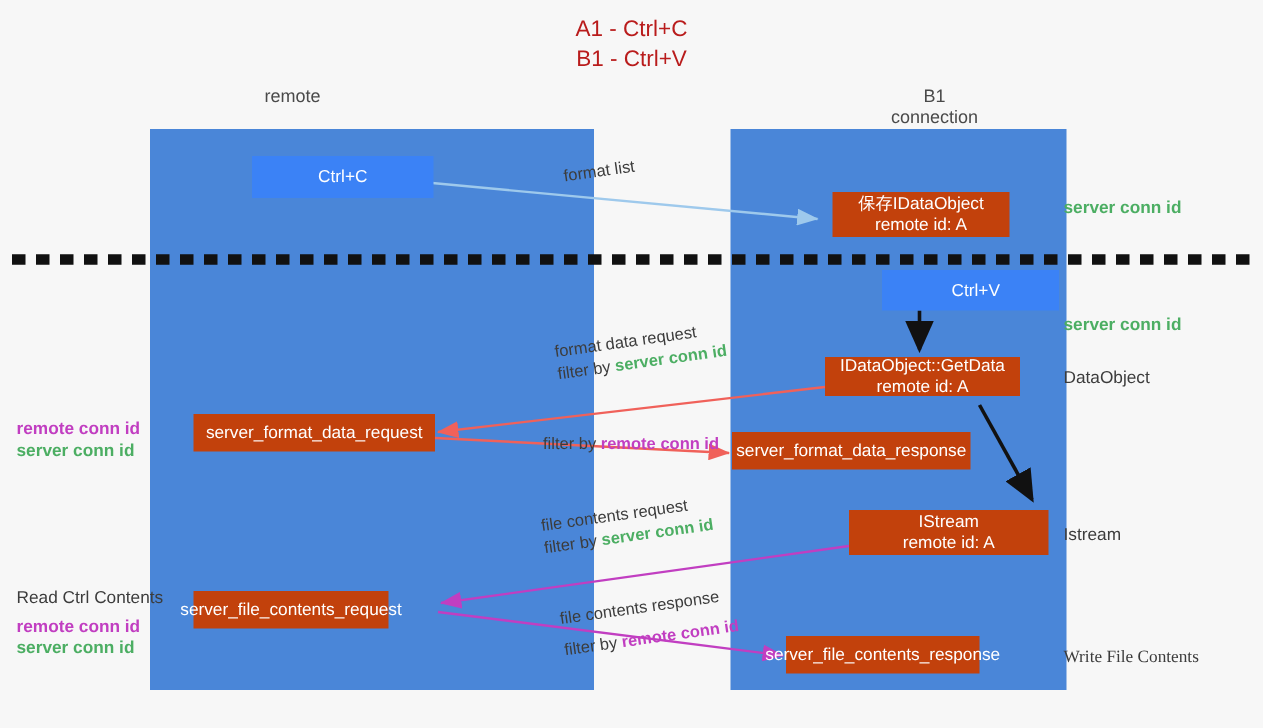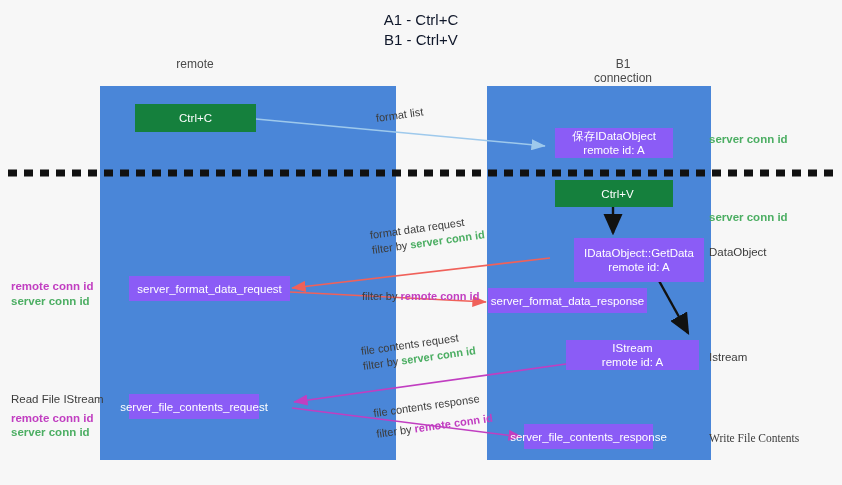--- a/index.html
+++ b/index.html
@@ -23,21 +23,21 @@
   }
   .abs { position: absolute; }
 
   
   #title {
     left: 0; top: 10px;
     width: 842px;
     text-align: center;
     font-size: 15px;
     line-height: 20px;
-    color: #0f172a;
+    color: #b91c1c;
   }
 
   
   .lane-header {
     text-align: center;
     font-size: 12px;
     line-height: 14px;
     color: #4a4a4a;
   }
   #lane-header-a1 { left: 120px; top: 57px; width: 150px; }
@@ -64,22 +64,22 @@
     display: flex;
     flex-direction: column;
     align-items: center;
     justify-content: center;
     text-align: center;
     color: #ffffff;
     font-size: 11.5px;
     line-height: 14px;
     padding: 2px 6px;
   }
-  .node.green { background: #15803d; }
-  .node.orange { background: #8b5cf6; }
+  .node.green { background: #3b82f6; margin-left: 33px; }
+  .node.orange { background: #c2410c; }
   .node .sub { font-size: 11.5px; line-height: 14px; }
 
   
   .side-label {
     font-size: 11.5px;
     line-height: 15px;
   }
   .green-txt { color: #4cae63; font-weight: bold; }
   .magenta-txt { color: #c13ec1; font-weight: bold; }
   .plain-txt { color: #3c3c3c; text-align: right; }
@@ -155,21 +155,21 @@
 
   <div class="abs node orange" style="left:555px; top:128px; width:118px; height:30px;">
     <span>保存IDataObject</span>
     <span class="sub">remote id: A</span>
   </div>
 
   <div class="abs node green" style="left:555px; top:180px; width:118px; height:27px;padding-left:13px;">
     <span>Ctrl+V</span>
   </div>
 
-  <div class="abs node orange" style="left:550px; top:238px; width:130px; height:44px;margin-left:24px;">
+  <div class="abs node orange" style="left:550px; top:238px; width:130px; height:26px;">
     <span>IDataObject::GetData</span>
     <span class="sub">remote id: A</span>
   </div>
 
   <div class="abs node orange" style="left:488px; top:288px; width:159px; height:25px;">
     <span>server_format_data_response</span>
   </div>
 
   <div class="abs node orange" style="left:129px; top:276px; width:161px; height:25px;">
     <span>server_format_data_request</span>
@@ -194,21 +194,21 @@
 
   <div class="abs side-label plain-txt" style="left:709px; top:245px;">DataObject</div>
 
   <div class="abs side-label plain-txt" style="left:709px; top:350px;">Istream</div>
 
   <div class="abs side-label plain-txt" style="left:709px; top:431px;font-family:Liberation Serif, serif;">Write File Contents</div>
 
   <div class="abs side-label magenta-txt" style="left:11px; top:279px;">remote conn id</div>
   <div class="abs side-label green-txt" style="left:11px; top:294px;">server conn id</div>
 
-  <div class="abs side-label plain-txt" style="left:11px; top:392px;">Read File IStream</div>
+  <div class="abs side-label plain-txt" style="left:11px; top:392px;">Read Ctrl Contents</div>
   <div class="abs side-label magenta-txt" style="left:11px; top:411px;">remote conn id</div>
   <div class="abs side-label green-txt" style="left:11px; top:425px;">server conn id</div>
 
   <div class="abs edge-label rot-up" style="left:376px; top:111px;">
     <div>format list</div>
   </div>
 
   <div class="abs edge-label rot-up" style="left:371px; top:228px;">
     <div>format data request</div>
     <div><span>filter by </span><span class="hl-green">server conn id</span></div>

